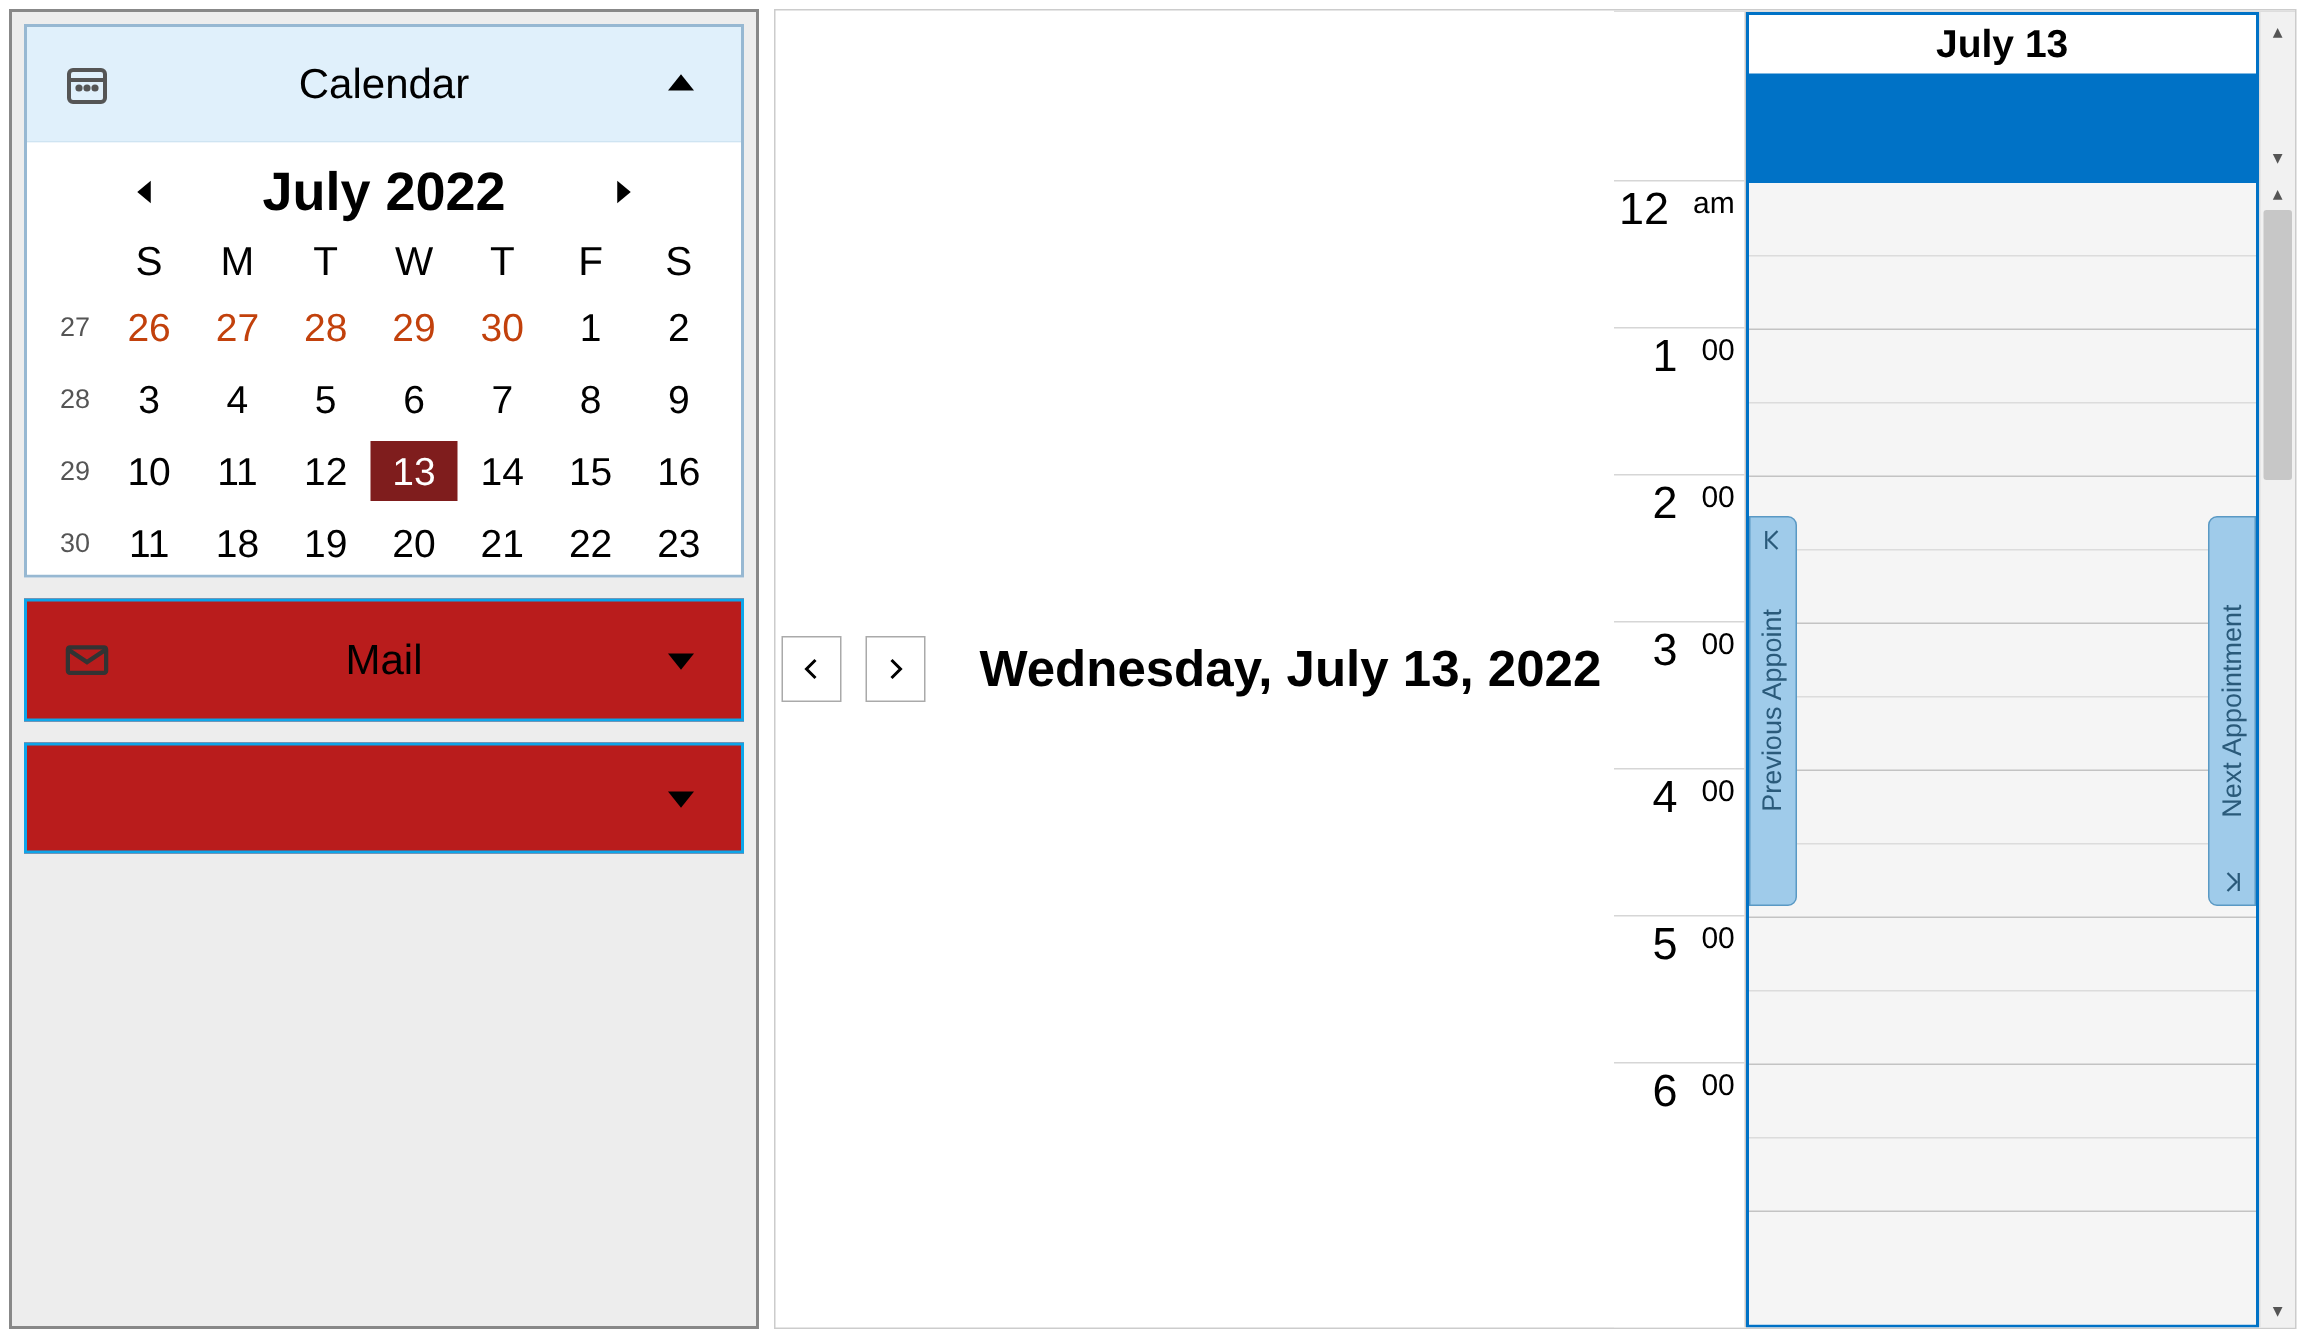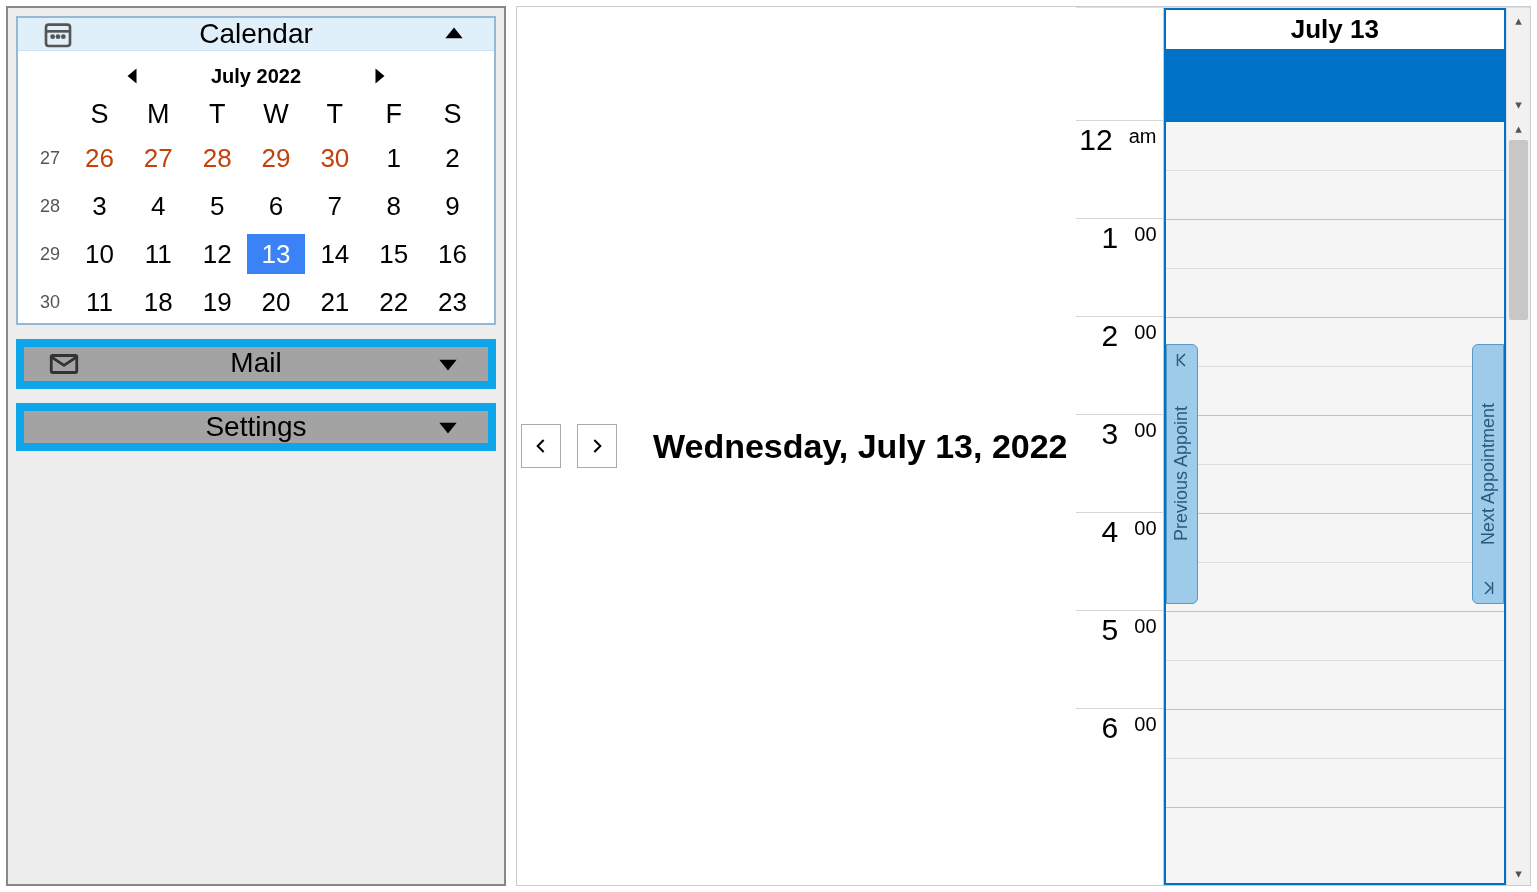--- a/index.html
+++ b/index.html
@@ -19,47 +19,48 @@
     width: 500px;
     height: 100%;
     border: 2px solid #888;
     background: #ededed;
     padding: 8px;
     display: flex;
     flex-direction: column;
     gap: 14px;
   }
   .panel {
-    border: 8px solid #0ea5e9;
-    background: #a3a3a3;
+    border: 2px solid #0ea5e9;
+    background: #b91c1c;
   }
   .panel-heading {
     display: flex;
+    align-items: center;
     justify-content: space-between;
-    padding: 0 20px;
+    padding: 22px 20px;
     font-size: 28px;
     cursor: pointer;
   }
   .panel-heading .title { flex: 1; text-align: center; }
   .panel-heading .icon-slot { width: 40px; display:flex; align-items:center; justify-content:center; }
   .panel.calendar { background: #fff; border: 2px solid #97b8d2; }
   .panel.calendar .panel-heading {
     background: #e0f0fb;
     border-bottom: 1px solid #cfe4f2;
   }
   .mini-month {
     background: #fff;
     padding: 6px 12px 4px 12px;
   }
   .mm-header {
     display: flex;
     align-items: center;
     justify-content: center;
     gap: 60px;
-    font-size: 20px;
+    font-size: 36px;
     font-weight: 700;
     padding: 6px 0 10px 0;
   }
   .mm-header .nav {
     font-size: 26px;
     font-weight: 900;
     cursor: pointer;
     padding: 0 10px;
   }
   .mm-grid {
@@ -68,21 +69,21 @@
     text-align: center;
     font-size: 26px;
     row-gap: 8px;
     max-height: 220px;
     overflow: hidden;
   }
   .mm-grid .wk { font-size: 18px; color:#555; display:flex; align-items:center; justify-content:center;}
   .mm-grid .dow { font-weight: 400; font-size: 27px;}
   .mm-grid .day { display:flex; align-items:center; justify-content:center; height: 40px;}
   .mm-grid .day.other { color: #c2410c; }
-  .mm-grid .day.sel { background: #3b82f6; color: #fff; }
+  .mm-grid .day.sel { background: #7f1d1d; color: #fff; }
 
   
   .main {
     flex: 1;
     display: flex;
     flex-direction: row;
     border: 1px solid #ccc;
     position: relative;
   }
   .main-header {
@@ -285,21 +286,20 @@
         <svg width="26" height="26" viewBox="0 0 24 24">
             <path d="M4 8 L12 18 L20 8" fill="#000"></path>
           </svg>
       </span>
     </div>
   </div>
 
   <div class="panel">
     <div class="panel-heading">
       <span class="icon-slot"></span>
-      <span class="title">Settings</span>
       <span class="icon-slot">
         <svg width="26" height="26" viewBox="0 0 24 24">
             <path d="M4 8 L12 18 L20 8" fill="#000"></path>
           </svg>
       </span>
     </div>
   </div>
 
 </div>
 

